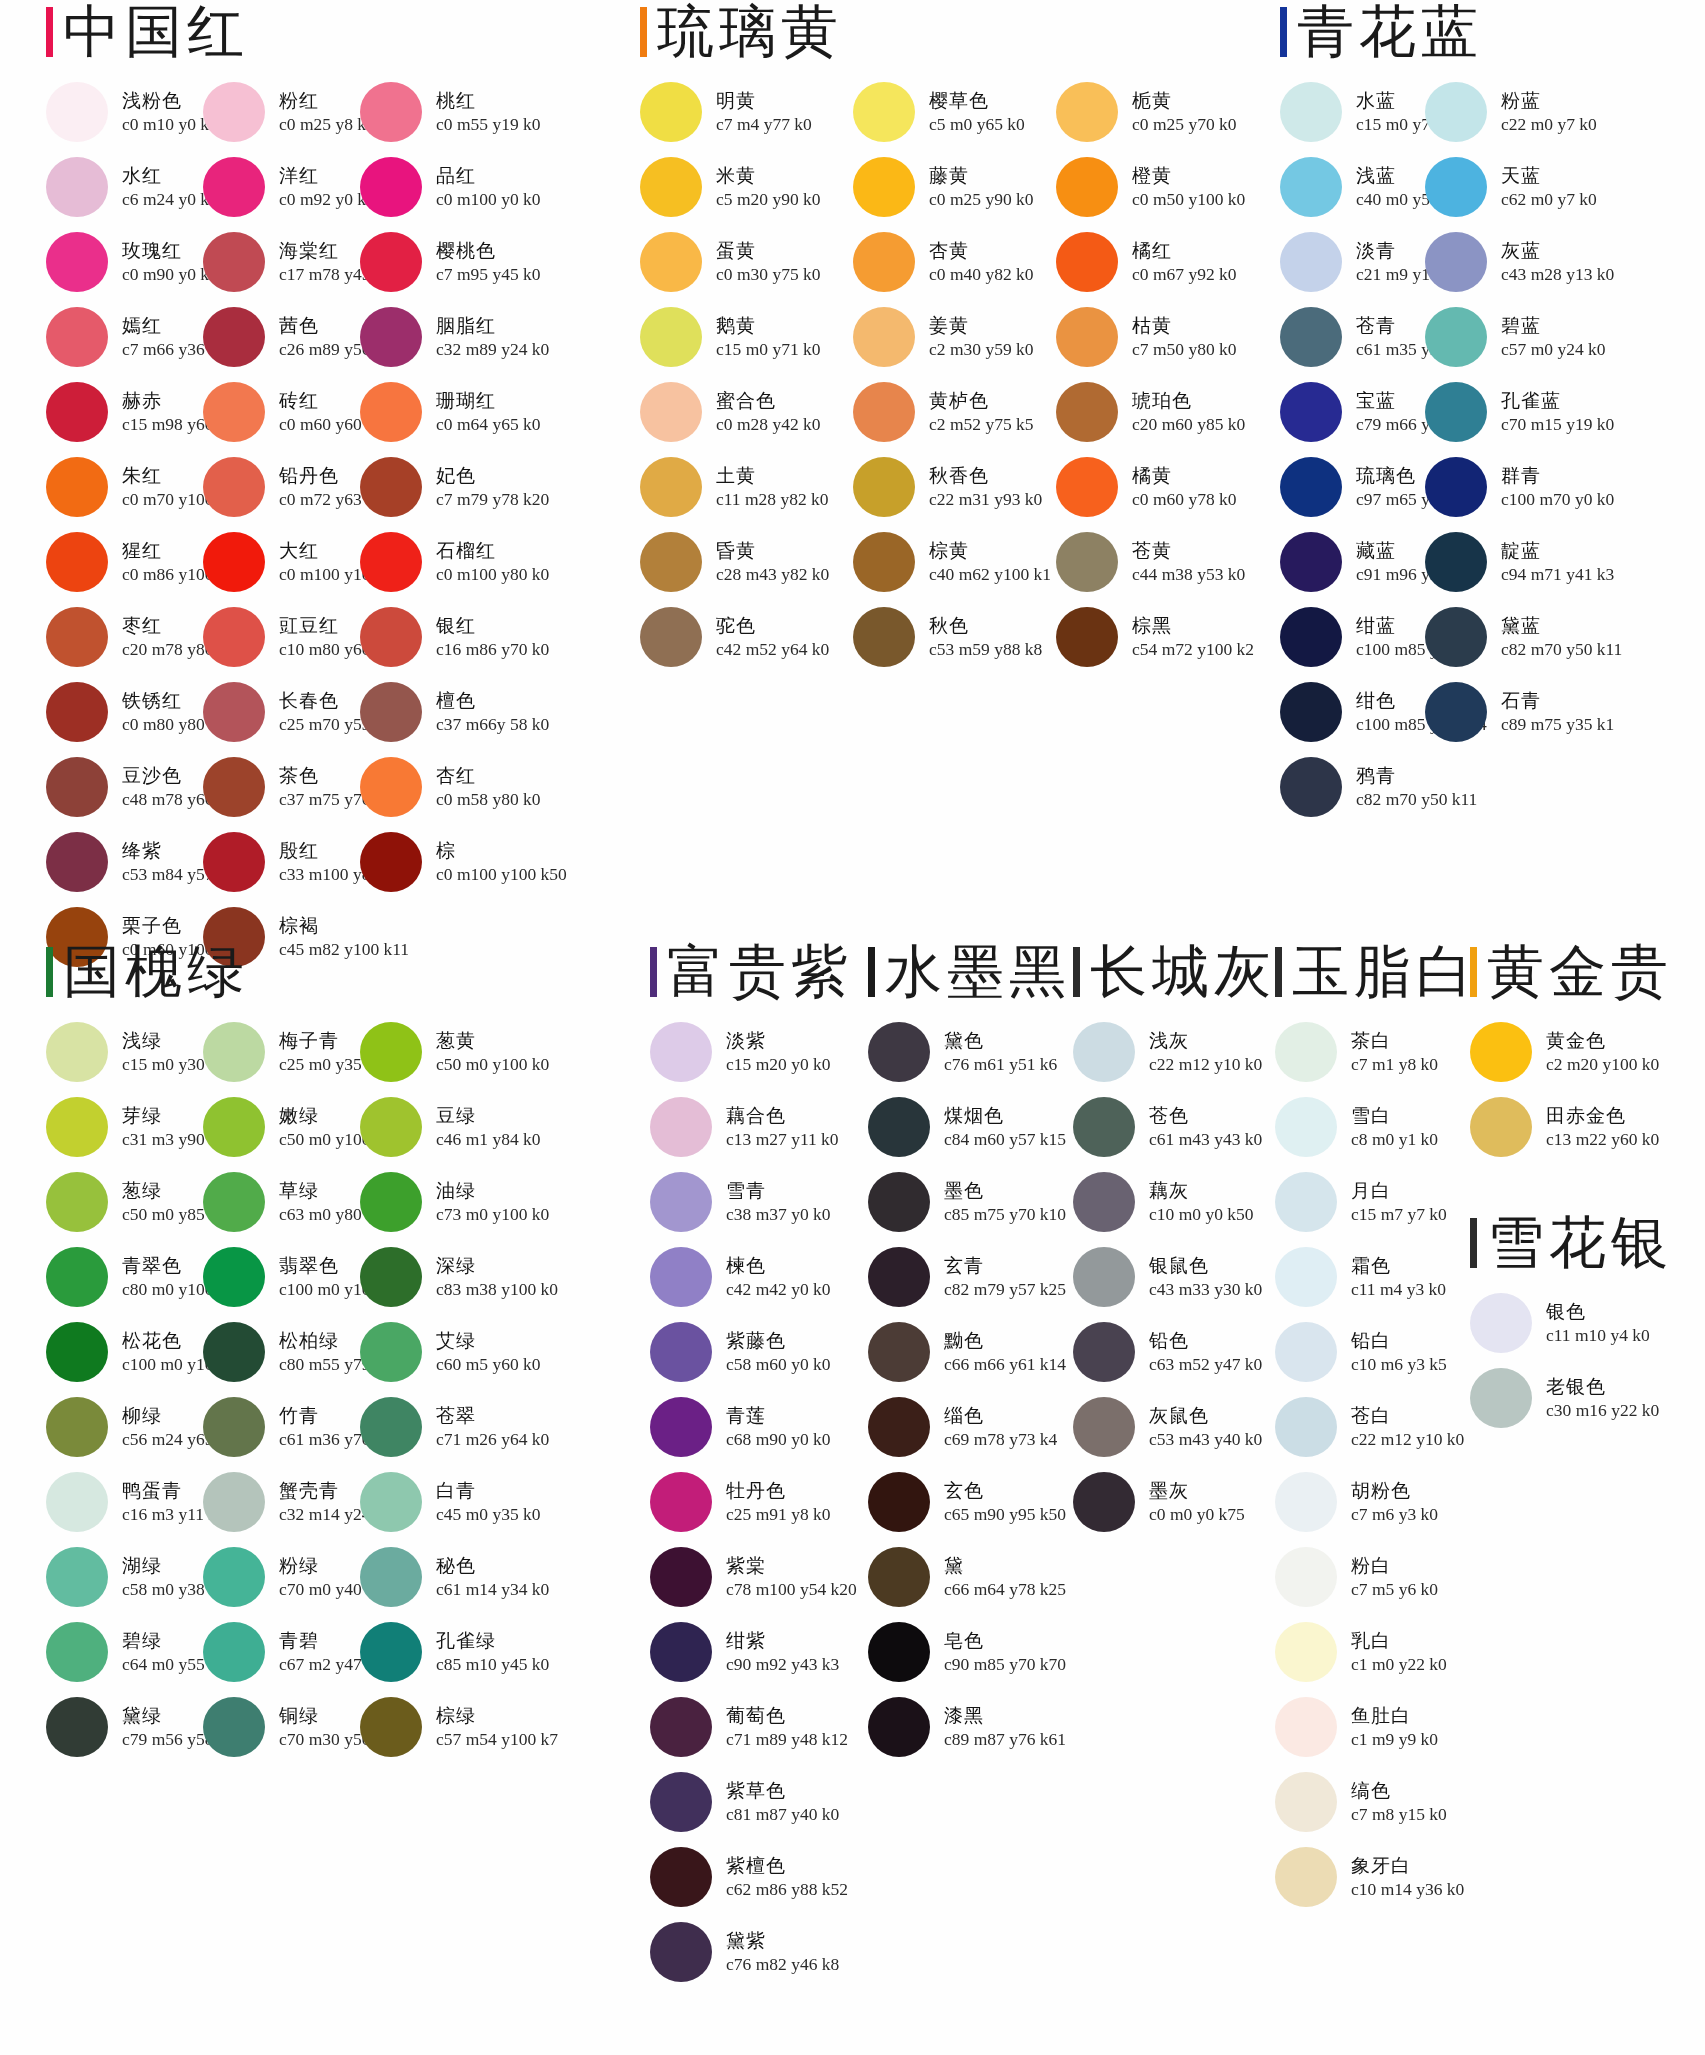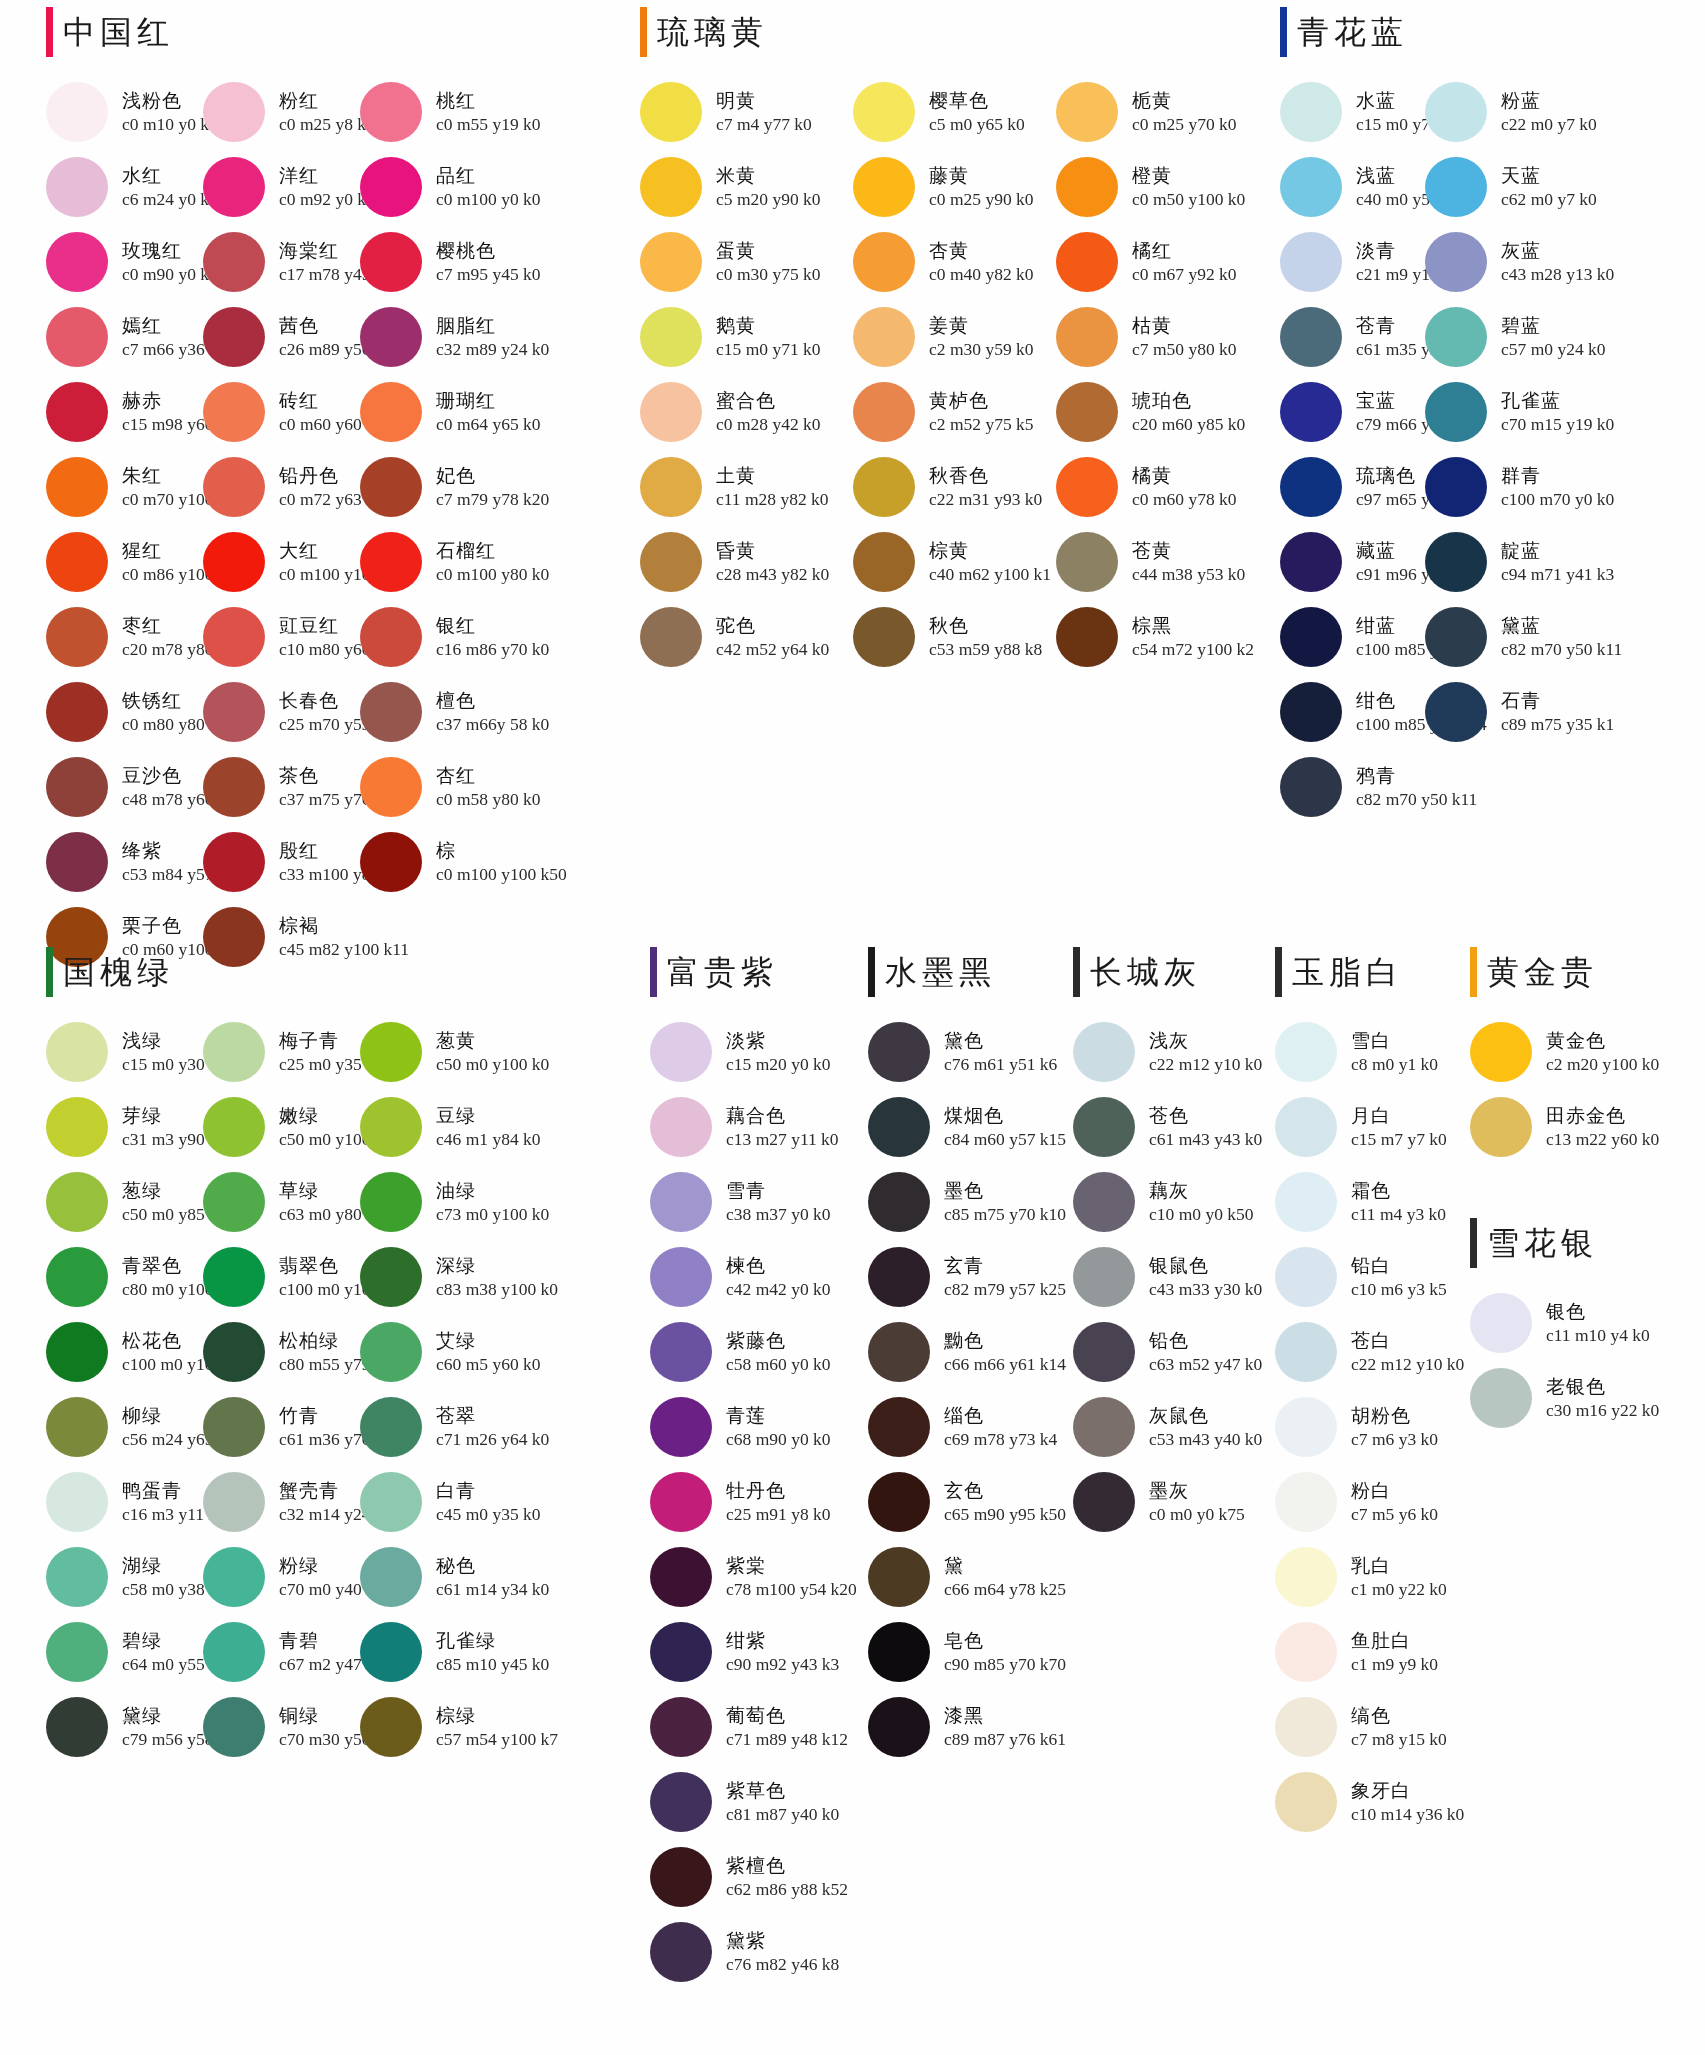--- a/index.html
+++ b/index.html
@@ -24,21 +24,21 @@
     height: 56px;
   }
   .sec-bar {
     width: 7px;
     height: 50px;
     margin-right: 10px;
     flex: 0 0 auto;
   }
   .sec-title {
     font-family: "Liberation Serif", "DejaVu Serif", serif;
-    font-size: 32px;
+    font-size: 57px;
     line-height: 50px;
     letter-spacing: 5px;
     color: #1a1a1a;
     white-space: nowrap;
     font-weight: 400;
   }
 
   
   .col { display: flex; flex-direction: column; }
   .swatch {
@@ -1136,20 +1136,27 @@
     </div>
   </div>
 
   <div class="block" style="left:1275px; top:944px;">
     <div class="sec-head">
       <div class="sec-bar" style="background:#2b2b2b"></div>
       <div class="sec-title">玉脂白</div>
     </div>
     <div class="col" style="width:190px">
       <div class="swatch">
+          <div class="dot" style="background:#e2efe5"></div>
+          <div class="lbl">
+            <div class="cname">茶白</div>
+            <div class="ccode">c7 m1 y8 k0</div>
+          </div>
+        </div>
+      <div class="swatch">
           <div class="dot" style="background:#dff0f2"></div>
           <div class="lbl">
             <div class="cname">雪白</div>
             <div class="ccode">c8 m0 y1 k0</div>
           </div>
         </div>
       <div class="swatch">
           <div class="dot" style="background:#d5e5ec"></div>
           <div class="lbl">
             <div class="cname">月白</div>

